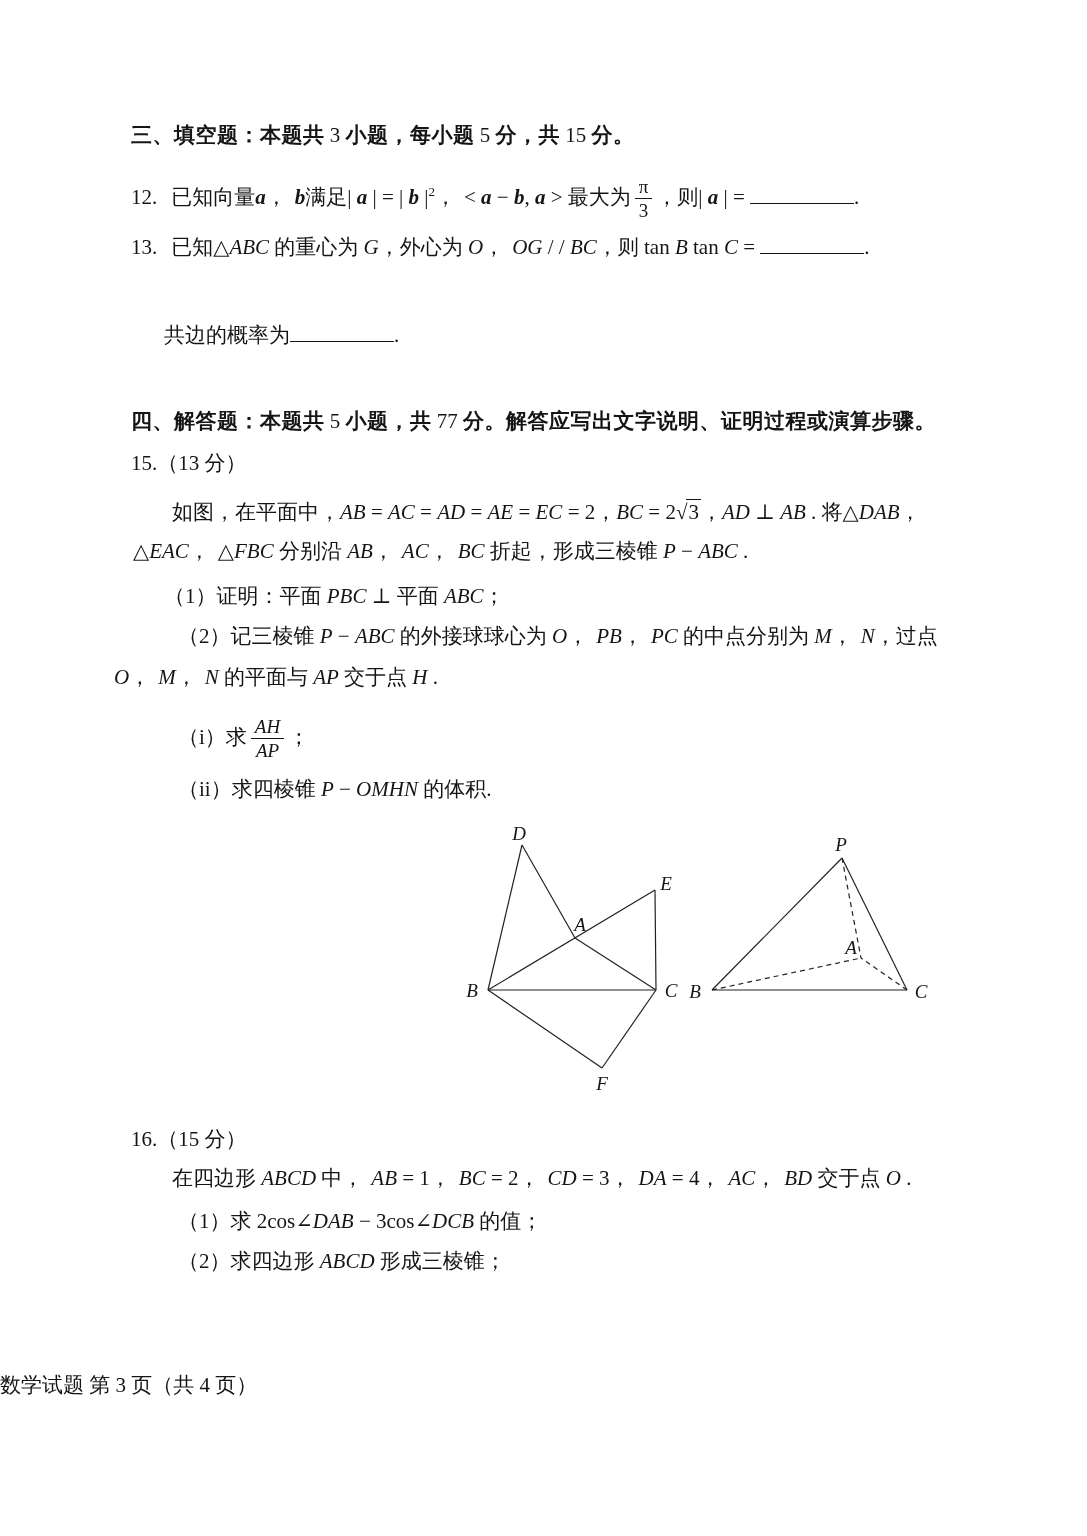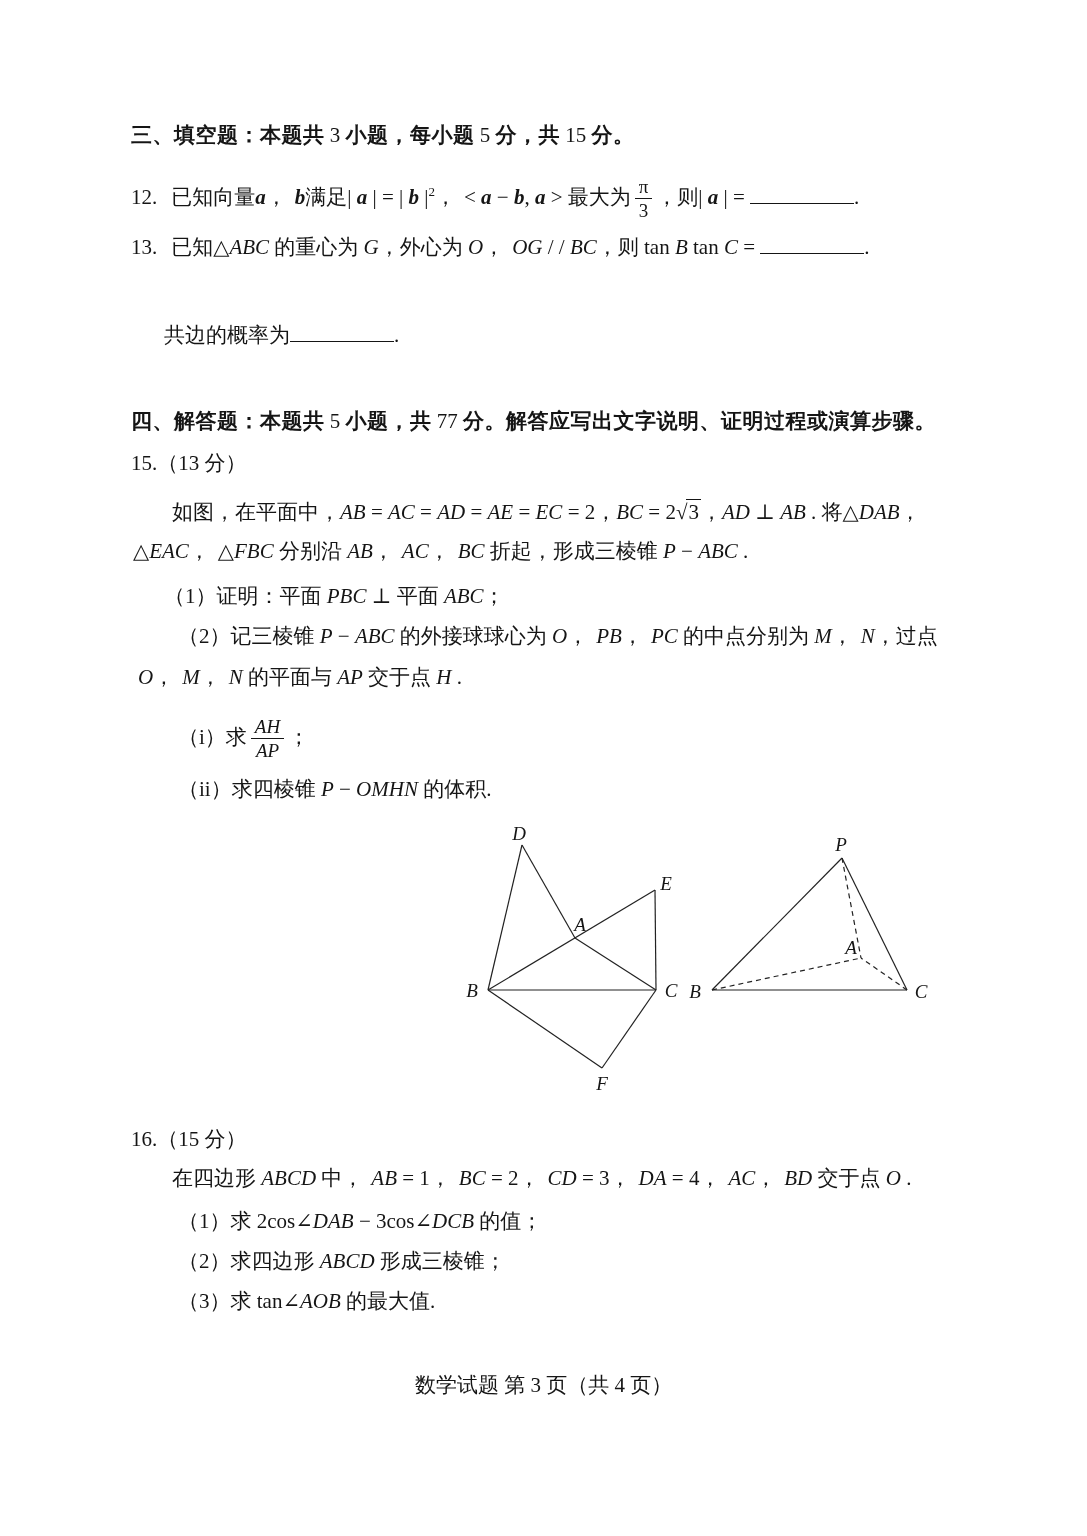--- a/index.html
+++ b/index.html
@@ -32,29 +32,28 @@
     <div class="line" style="top: 120px; left: 131px;"><span class="b">三、填空题：本题共</span><span class="r"> 3 </span><span class="b">小题，每小题</span><span class="r"> 5 </span><span class="b">分，共</span><span class="r"> 15 </span><span class="b">分。</span></div>
     <div class="line" style="top: 176px; left: 131px;"><span class="r">12.</span><span class="sp" style="width: 14px;"></span><span class="t">已知向量</span><span class="bi">a</span><span class="t">，</span><span class="sp" style="width: 8px;"></span><span class="bi">b</span><span class="t">满足</span><span class="r">| </span><span class="bi">a</span><span class="r"> | = | </span><span class="bi">b</span><span class="r"> |</span><span class="sup">2</span><span class="t">，</span><span class="sp" style="width: 8px;"></span><span class="r">&lt; </span><span class="bi">a</span><span class="r"> − </span><span class="bi">b</span><span class="r">, </span><span class="bi">a</span><span class="r"> &gt; </span><span class="t">最大为</span><span class="frac"><span class="fnum r">π</span><span class="fden r">3</span></span><span class="t">，则</span><span class="r">| </span><span class="bi">a</span><span class="r"> | = </span><span class="blank" style="width: 104px;"></span><span class="r">.</span></div>
     <div class="line" style="top: 232px; left: 131px;"><span class="r">13.</span><span class="sp" style="width: 14px;"></span><span class="t">已知</span><span class="r">△</span><span class="i">ABC</span><span class="t"> 的重心为 </span><span class="i">G</span><span class="t">，外心为 </span><span class="i">O</span><span class="t">，</span><span class="sp" style="width: 8px;"></span><span class="i">OG</span><span class="r"> / / </span><span class="i">BC</span><span class="t">，则 </span><span class="r">tan </span><span class="i">B</span><span class="r"> tan </span><span class="i">C</span><span class="r"> = </span><span class="blank" style="width: 104px;"></span><span class="r">.</span></div>
     <div class="line" style="top: 320px; left: 164px;"><span class="t">共边的概率为</span><span class="blank" style="width: 104px;"></span><span class="r">.</span></div>
     <div class="line" style="top: 406px; left: 131px;"><span class="b">四、解答题：本题共</span><span class="r"> 5 </span><span class="b">小题，共</span><span class="r"> 77 </span><span class="b">分。解答应写出文字说明、证明过程或演算步骤。</span></div>
     <div class="line" style="top: 448px; left: 131px;"><span class="r">15.</span><span class="t">（</span><span class="r">13 </span><span class="t">分）</span></div>
     <div class="line" style="top: 497px; left: 172px;"><span class="t">如图，在平面中，</span><span class="i">AB</span><span class="r"> = </span><span class="i">AC</span><span class="r"> = </span><span class="i">AD</span><span class="r"> = </span><span class="i">AE</span><span class="r"> = </span><span class="i">EC</span><span class="r"> = 2</span><span class="t">，</span><span class="i">BC</span><span class="r"> = 2</span><span class="sqrt"><span class="rsign">√</span><span class="rad">3</span></span><span class="t">，</span><span class="i">AD</span><span class="r"> ⊥ </span><span class="i">AB</span><span class="r"> . </span><span class="t">将</span><span class="r">△</span><span class="i">DAB</span><span class="t">，</span></div>
     <div class="line" style="top: 536px; left: 133px;"><span class="r">△</span><span class="i">EAC</span><span class="t">，</span><span class="sp" style="width: 8px;"></span><span class="r">△</span><span class="i">FBC</span><span class="t"> 分别沿 </span><span class="i">AB</span><span class="t">，</span><span class="sp" style="width: 8px;"></span><span class="i">AC</span><span class="t">，</span><span class="sp" style="width: 8px;"></span><span class="i">BC</span><span class="t"> 折起，形成三棱锥 </span><span class="i">P</span><span class="r"> − </span><span class="i">ABC</span><span class="r"> .</span></div>
     <div class="line" style="top: 581px; left: 164px;"><span class="t">（1）证明：平面 </span><span class="i">PBC</span><span class="r"> ⊥ </span><span class="t">平面 </span><span class="i">ABC</span><span class="t">；</span></div>
     <div class="line" style="top: 621px; left: 178px;"><span class="t">（2）记三棱锥 </span><span class="i">P</span><span class="r"> − </span><span class="i">ABC</span><span class="t"> 的外接球球心为 </span><span class="i">O</span><span class="t">，</span><span class="sp" style="width: 8px;"></span><span class="i">PB</span><span class="t">，</span><span class="sp" style="width: 8px;"></span><span class="i">PC</span><span class="t"> 的中点分别为 </span><span class="i">M</span><span class="t">，</span><span class="sp" style="width: 8px;"></span><span class="i">N</span><span class="t">，过点</span></div>
-    <div class="line" style="top: 662px; left: 138px; text-align: center;"><span class="i">O</span><span class="t">，</span><span class="sp" style="width: 8px;"></span><span class="i">M</span><span class="t">，</span><span class="sp" style="width: 8px;"></span><span class="i">N</span><span class="t"> 的平面与 </span><span class="i">AP</span><span class="t"> 交于点 </span><span class="i">H</span><span class="r"> .</span></div>
+    <div class="line" style="top: 662px; left: 114px; text-align: center;"><span class="i">O</span><span class="t">，</span><span class="sp" style="width: 8px;"></span><span class="i">M</span><span class="t">，</span><span class="sp" style="width: 8px;"></span><span class="i">N</span><span class="t"> 的平面与 </span><span class="i">AP</span><span class="t"> 交于点 </span><span class="i">H</span><span class="r"> .</span></div>
     <div class="line" style="top: 716px; left: 178px;"><span class="t">（i）求</span><span class="frac"><span class="fnum i">AH</span><span class="fden i">AP</span></span><span class="t">；</span></div>
     <div class="line" style="top: 774px; left: 178px;"><span class="t">（ii）求四棱锥 </span><span class="i">P</span><span class="r"> − </span><span class="i">OMHN</span><span class="t"> 的体积.</span></div>
     <div class="line" style="top: 1124px; left: 131px;"><span class="r">16.</span><span class="t">（</span><span class="r">15 </span><span class="t">分）</span></div>
     <div class="line" style="top: 1163px; left: 172px;"><span class="t">在四边形 </span><span class="i">ABCD</span><span class="t"> 中，</span><span class="sp" style="width: 8px;"></span><span class="i">AB</span><span class="r"> = 1</span><span class="t">，</span><span class="sp" style="width: 8px;"></span><span class="i">BC</span><span class="r"> = 2</span><span class="t">，</span><span class="sp" style="width: 8px;"></span><span class="i">CD</span><span class="r"> = 3</span><span class="t">，</span><span class="sp" style="width: 8px;"></span><span class="i">DA</span><span class="r"> = 4</span><span class="t">，</span><span class="sp" style="width: 8px;"></span><span class="i">AC</span><span class="t">，</span><span class="sp" style="width: 8px;"></span><span class="i">BD</span><span class="t"> 交于点 </span><span class="i">O</span><span class="r"> .</span></div>
     <div class="line" style="top: 1206px; left: 178px;"><span class="t">（1）求 </span><span class="r">2cos∠</span><span class="i">DAB</span><span class="r"> − 3cos∠</span><span class="i">DCB</span><span class="t"> 的值；</span></div>
     <div class="line" style="top: 1246px; left: 178px;"><span class="t">（2）求四边形 </span><span class="i">ABCD</span><span class="t"> 形成三棱锥；</span></div>
-    <div class="line" style="top: 1286px; left: 178px;"><span class="t">（3）求 </span><span class="r">tan∠</span><span class="i">AOB</span><span class="t"> 的最大值.</span></div>
-    <div class="line" style="top: 1370px; left: 0px; right: 0px; text-align: center;"><span class="t">数学试题 第</span><span class="r"> 3 </span><span class="t">页（共</span><span class="r"> 4 </span><span class="t">页）</span></div>
+    <div class="line" style="top: 1370px; left: 0px; right: 0px; "><span class="t">数学试题 第</span><span class="r"> 3 </span><span class="t">页（共</span><span class="r"> 4 </span><span class="t">页）</span></div>
     <svg viewBox="430 815 270 290" style="left: 430px; top: 815px; width: 270px; height: 290px;">
       <line x1="488" y1="990" x2="522" y2="845" stroke="#222222" stroke-width="1.2"></line>
       <line x1="522" y1="845" x2="575" y2="938" stroke="#222222" stroke-width="1.2"></line>
       <line x1="488" y1="990" x2="655" y2="890" stroke="#222222" stroke-width="1.2"></line>
       <line x1="575" y1="938" x2="656" y2="990" stroke="#222222" stroke-width="1.2"></line>
       <line x1="655" y1="890" x2="656" y2="990" stroke="#222222" stroke-width="1.2"></line>
       <line x1="488" y1="990" x2="656" y2="990" stroke="#222222" stroke-width="1.2"></line>
       <line x1="488" y1="990" x2="602" y2="1068" stroke="#222222" stroke-width="1.2"></line>
       <line x1="602" y1="1068" x2="656" y2="990" stroke="#222222" stroke-width="1.2"></line>
       <text x="519" y="840" text-anchor="middle" class="vlabel">D</text>

